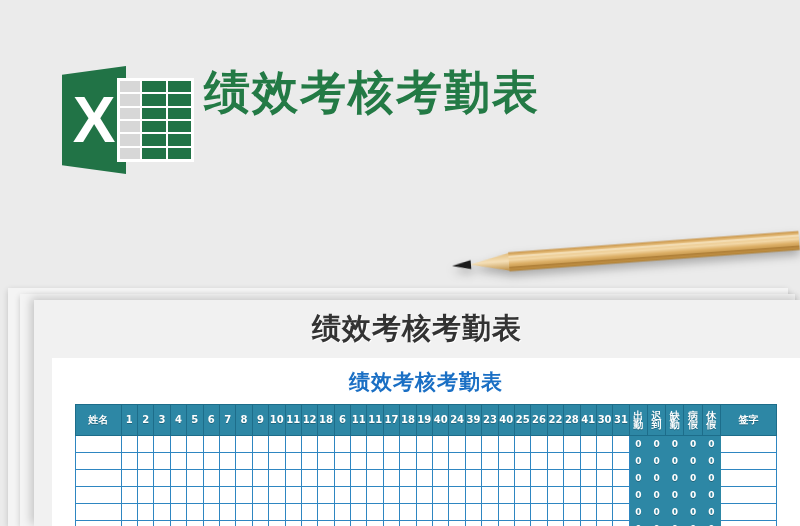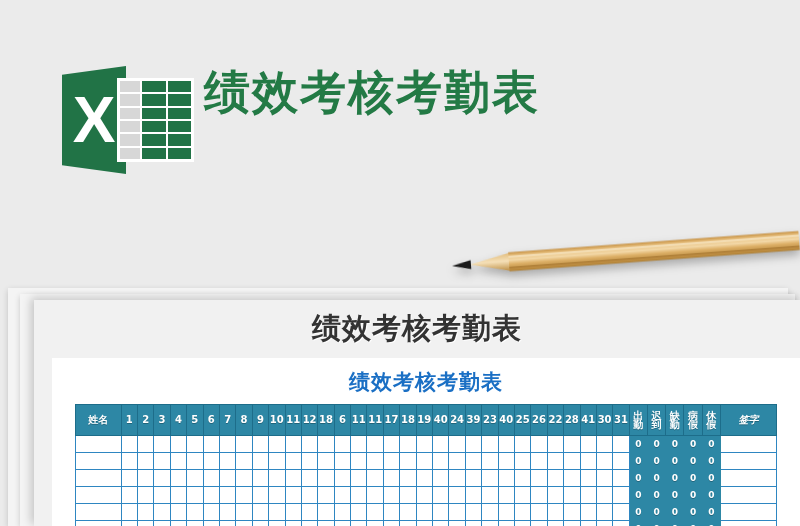--- a/index.html
+++ b/index.html
@@ -175,21 +175,21 @@
     border: 1px solid #1d6d8a;
     font-size: 10px;
     font-weight: bold;
     height: 30px;
     line-height: 1.0;
     text-shadow: 0 1px 0 rgba(0,0,0,0.25);
   }
   th.col-name   { width: 44px; font-size: 9px; }
   th.col-day    { width: 15.2px; font-size: 8.5px; }
   th.col-sum    { width: 17px; font-size: 8px; }
-  th.col-sign   { width: 54px; font-size: 9px; font-style: italic; }
+  th.col-sign   { width: 54px; font-size: 9px; }
   th.col-sum span { display: block; line-height: 9px; }
 
   #attendance-table tbody td { height: 16px; background: #ffffff; }
   #attendance-table tbody td.sum-cell {
     background: #2d87a5;
     color: #ffffff;
     font-size: 9px;
     font-weight: bold;
     border: 1px solid #2d87a5;
     text-shadow: 0 1px 0 rgba(0,0,0,0.25);

